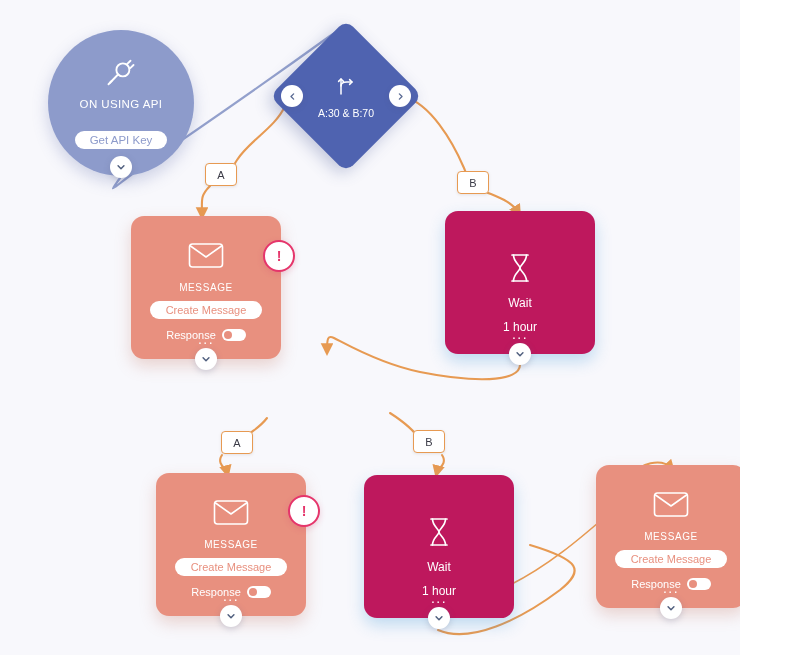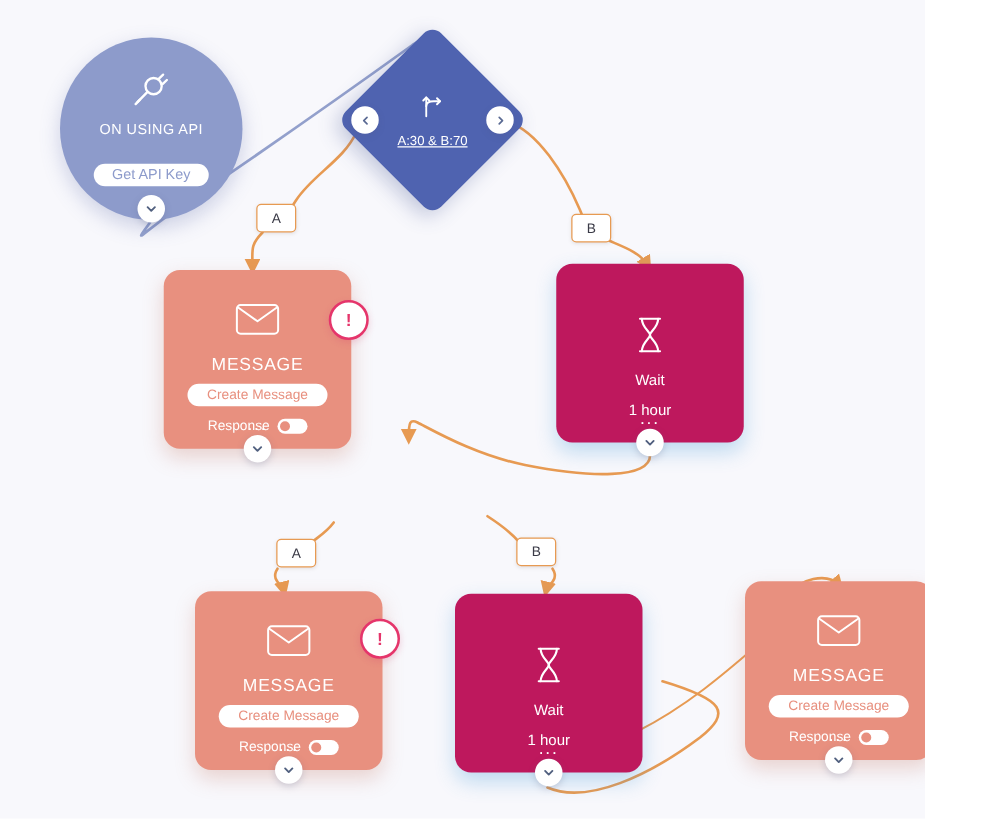--- a/index.html
+++ b/index.html
@@ -79,21 +79,20 @@
     height: 108px;
     display: flex;
     flex-direction: column;
     align-items: center;
     justify-content: center;
     color: #ffffff;
   }
   .diamond-text {
     font-size: 10.5px;
     margin-top: 5px;
-    text-decoration: underline;
     white-space: nowrap;
   }
   .arrow-btn {
     position: absolute;
     width: 22px;
     height: 22px;
     border-radius: 50%;
     background: #ffffff;
     box-shadow: 0 2px 5px rgba(80,90,140,.26);
     display: flex;
@@ -115,21 +114,21 @@
     display: flex;
     flex-direction: column;
     align-items: center;
     color: #ffffff;
   }
   .card.message { background: #e8907f; box-shadow: 0 7px 16px rgba(200,125,110,.30); }
   .card.wait    { background: #be185d; box-shadow: 0 7px 16px rgba(60,150,215,.30); }
 
   .card-icon { margin-top: 26px; }
   .card-title {
-    font-size: 14px;
+    font-size: 10px;
     letter-spacing: .6px;
     margin-top: 9px;
     text-transform: uppercase;
   }
   .wait .card-title { text-transform: none; font-size: 12px; letter-spacing: 0; }
   .card-sub { font-size: 12px; margin-top: 10px; }
 
   .btn-pill {
     margin-top: 8px;
     background: #ffffff;

